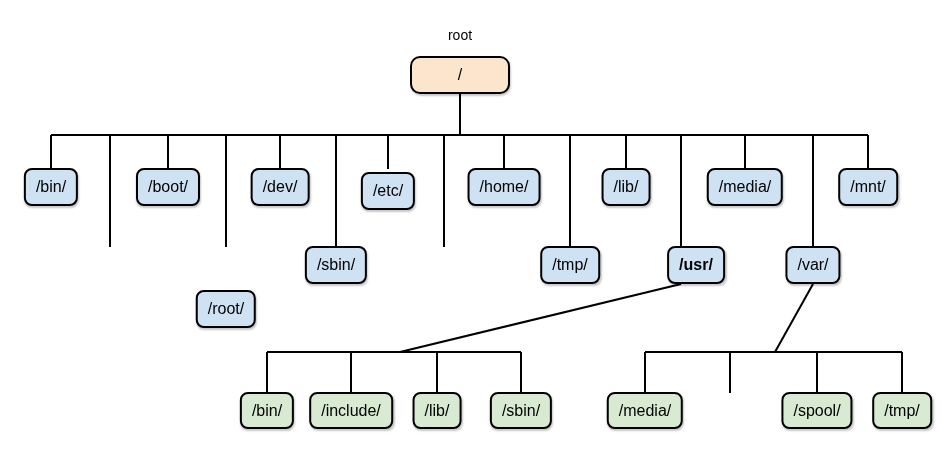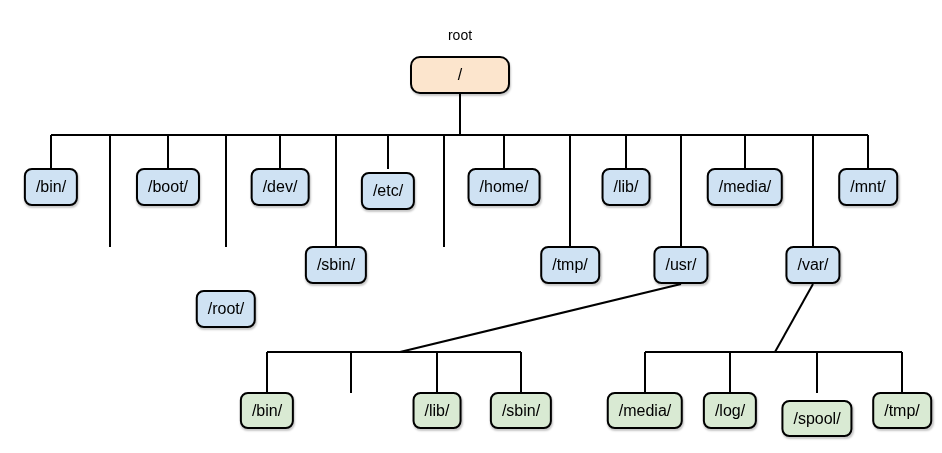--- a/index.html
+++ b/index.html
@@ -116,25 +116,25 @@
   <div class="node dir" style="left:280px; top:168px;">/dev/</div>
   <div class="node dir" style="left:388px; top:152px;margin-top:20px;">/etc/</div>
   <div class="node dir" style="left:504px; top:168px;">/home/</div>
   <div class="node dir" style="left:626px; top:168px;">/lib/</div>
   <div class="node dir" style="left:745px; top:168px;">/media/</div>
   <div class="node dir" style="left:868px; top:168px;text-align:center;">/mnt/</div>
 
   <div class="node dir" style="left:226px; top:246px;margin-top:44px;">/root/</div>
   <div class="node dir" style="left:336px; top:246px;">/sbin/</div>
   <div class="node dir" style="left:570px; top:246px;">/tmp/</div>
-  <div class="node dir" style="left:681px; top:246px;">/usr/</div>
+  <div class="node dir" style="left:696px; top:246px;font-weight:bold;">/usr/</div>
   <div class="node dir" style="left:813px; top:246px;text-align:center;">/var/</div>
 
   <div class="node subdir" style="left:267px; top:392px;">/bin/</div>
+  <div class="node subdir" style="left:351px; top:392px;">/include/</div>
   <div class="node subdir" style="left:437px; top:392px;">/lib/</div>
   <div class="node subdir" style="left:521px; top:392px;">/sbin/</div>
 
   <div class="node subdir" style="left:645px; top:392px;">/media/</div>
-  <div class="node subdir" style="left:730px; top:392px;">/log/</div>
-  <div class="node subdir" style="left:817px; top:400px;">/spool/</div>
+  <div class="node subdir" style="left:817px; top:392px;">/spool/</div>
   <div class="node subdir" style="left:902px; top:392px;">/tmp/</div>
 
 </div>
 
 </body></html>

